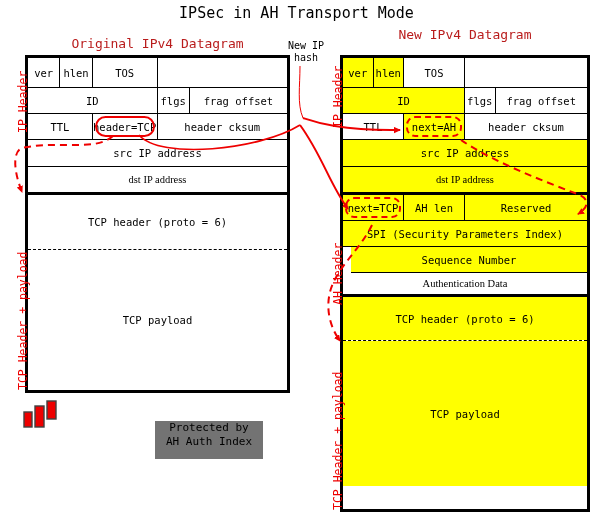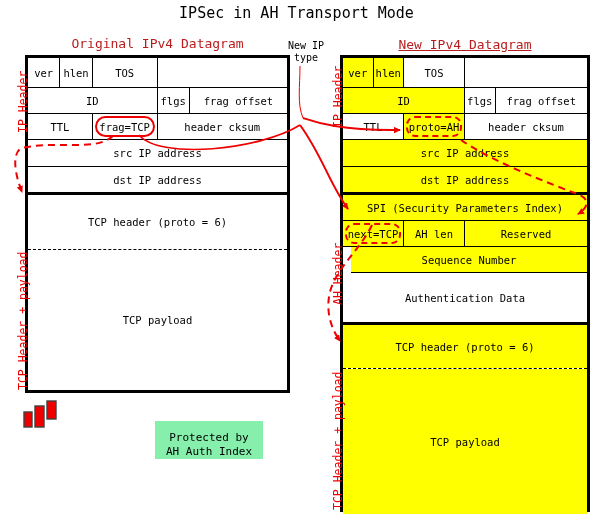--- a/index.html
+++ b/index.html
@@ -7,34 +7,34 @@
     width:593px;height:522px;background:#ffffff;
     font-family:"DejaVu Sans Mono","Liberation Mono",monospace;
     position:relative;overflow:hidden;
   }
   .title{
     position:absolute;top:4px;left:0;width:593px;text-align:center;
     font-size:15px;color:#000;letter-spacing:0px;
   }
   .subtitle{position:absolute;font-size:13px;color:#b91c1c;text-align:center;}
   #left-subtitle{left:25px;top:36px;width:265px;}
-  #right-subtitle{left:340px;top:37px;width:250px;text-decoration:underline;}
+  #right-subtitle{left:340px;top:27px;width:250px;}
   #newip-label{
     position:absolute;left:276px;top:40px;width:60px;text-align:center;
     font-size:10px;color:#000;line-height:12px;
   }
 
   
   .pkt{position:absolute;border:3px solid #000;box-sizing:border-box;background:#fff;}
   #left-packet{left:25px;top:55px;width:265px;height:338px;}
   #right-packet{left:340px;top:55px;width:250px;height:457px;}
 
   .row{display:flex;box-sizing:border-box;border-bottom:1px solid #000;}
   .row.last{border-bottom:none;}
-  .row.thick{border-bottom:3px solid #000;}
+  .row.thick{border-bottom:3px solid #000;font-family:Liberation Serif, serif;}
   .row.dashed-bottom{border-bottom:1px dashed #000;justify-content:center;}
   .cell{
     box-sizing:border-box;display:flex;align-items:center;justify-content:center;
     font-size:10.5px;color:#000;border-right:1px solid #000;
     position:relative;white-space:nowrap;
   }
   .cell.last{border-right:none;}
   .yellow{background:#FFFF00;}
   .white{background:#ffffff;}
   .cell .multi{line-height:12px;text-align:center;}
@@ -51,38 +51,38 @@
 
   
   .vlabel{
     position:absolute;color:#ee0000;font-size:11.5px;white-space:nowrap;
     transform-origin:left top;transform:rotate(-90deg);
   }
 
   
   #legend{
     position:absolute;left:155px;top:421px;width:108px;height:38px;
-    background:#86efac;display:flex;flex-direction:column;align-items:center;
-    justify-content:flex-end;font-size:11px;line-height:14px;color:#000;text-align:center;
+    background:#737373;display:flex;flex-direction:column;align-items:center;
+    justify-content:flex-start;font-size:11px;line-height:14px;color:#000;text-align:center;
   }
   #bars{position:absolute;left:23px;top:400px;width:40px;height:28px;}
 
   svg.overlay{position:absolute;left:0;top:0;width:593px;height:522px;pointer-events:none;}
 </style>
 </head>
 <body>
 
 <div class="title">IPSec in AH Transport Mode</div>
 
 <div class="subtitle" id="left-subtitle">Original IPv4 Datagram</div>
 <div class="subtitle" id="right-subtitle">New IPv4 Datagram</div>
 
 <div id="newip-label">
   <div>New IP</div>
-  <div>type</div>
+  <div>hash</div>
 </div>
 
 <div class="pkt" id="left-packet">
     <div class="row" style="height: 30px;">
       <div class="cell white" style="width: 12.5%;">
         <span>ver</span>
       </div>
       <div class="cell white" style="width: 12.5%;">
         <span>hlen</span>
       </div>
@@ -102,21 +102,21 @@
       </div>
       <div class="cell white last" style="width: 37.5%;">
         <span>frag offset</span>
       </div>
     </div>
     <div class="row" style="height: 26px;">
       <div class="cell white" style="width: 25%;">
         <span>TTL</span>
       </div>
       <div class="cell white" style="width: 25%;">
-        <span>frag=TCP</span>
+        <span>header=TCP</span>
         <span class="oval-solid" style="inset: 2px;"></span>
       </div>
       <div class="cell white last" style="width: 50%;">
         <span>header cksum</span>
       </div>
     </div>
     <div class="row" style="height: 27px;">
       <div class="cell white last" style="width: 100%;">
         <span>src IP address</span>
       </div>
@@ -159,60 +159,60 @@
       </div>
       <div class="cell white last" style="width: 37.5%;">
         <span>frag offset</span>
       </div>
     </div>
     <div class="row" style="height: 26px;">
       <div class="cell white" style="width: 25%;">
         <span>TTL</span>
       </div>
       <div class="cell yellow" style="width: 25%;">
-        <span>proto=AH</span>
+        <span>next=AH</span>
         <span class="box-dashed" style="inset: 2px;"></span>
       </div>
       <div class="cell white last" style="width: 50%;">
         <span>header cksum</span>
       </div>
     </div>
     <div class="row" style="height: 27px;">
       <div class="cell yellow last" style="width: 100%;">
         <span>src IP address</span>
       </div>
     </div>
     <div class="row thick" style="height: 28px;">
       <div class="cell yellow last" style="width: 100%;">
         <span>dst IP address</span>
-      </div>
-    </div>
-    <div class="row" style="height: 26px;">
-      <div class="cell yellow last" style="width: 100%;">
-        <span>SPI (Security Parameters Index)</span>
       </div>
     </div>
     <div class="row" style="height: 26px;">
       <div class="cell yellow" style="width: 25%;">
         <span>next=TCP</span>
         <span class="box-dashed" style="inset: 2px;"></span>
       </div>
       <div class="cell yellow" style="width: 25%;">
         <span>AH len</span>
       </div>
       <div class="cell yellow last" style="width: 50%;">
         <span>Reserved</span>
       </div>
     </div>
+    <div class="row" style="height: 26px;">
+      <div class="cell yellow last" style="width: 100%;">
+        <span>SPI (Security Parameters Index)</span>
+      </div>
+    </div>
     <div class="row" style="height: 26px; margin-left: 8px;">
       <div class="cell yellow last" style="width: 100%;">
         <span>Sequence Number</span>
       </div>
     </div>
-    <div class="row thick" style="height: 52px;">
+    <div class="row thick" style="height: 24px;">
       <div class="cell white last" style="width: 100%;">
         <div class="multi">
           <div>Authentication Data</div>
         </div>
       </div>
     </div>
     <div class="row dashed-bottom" style="height: 44px;">
       <div class="cell yellow last" style="width: 100%;">
         <span>TCP header (proto = 6)</span>
       </div>

